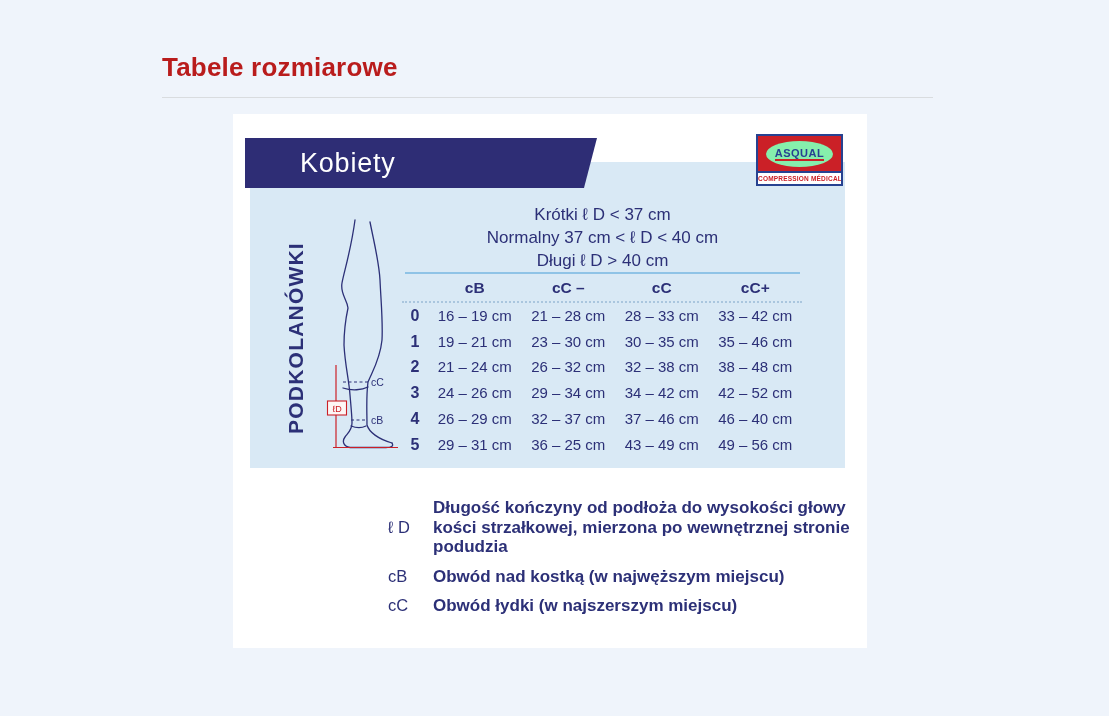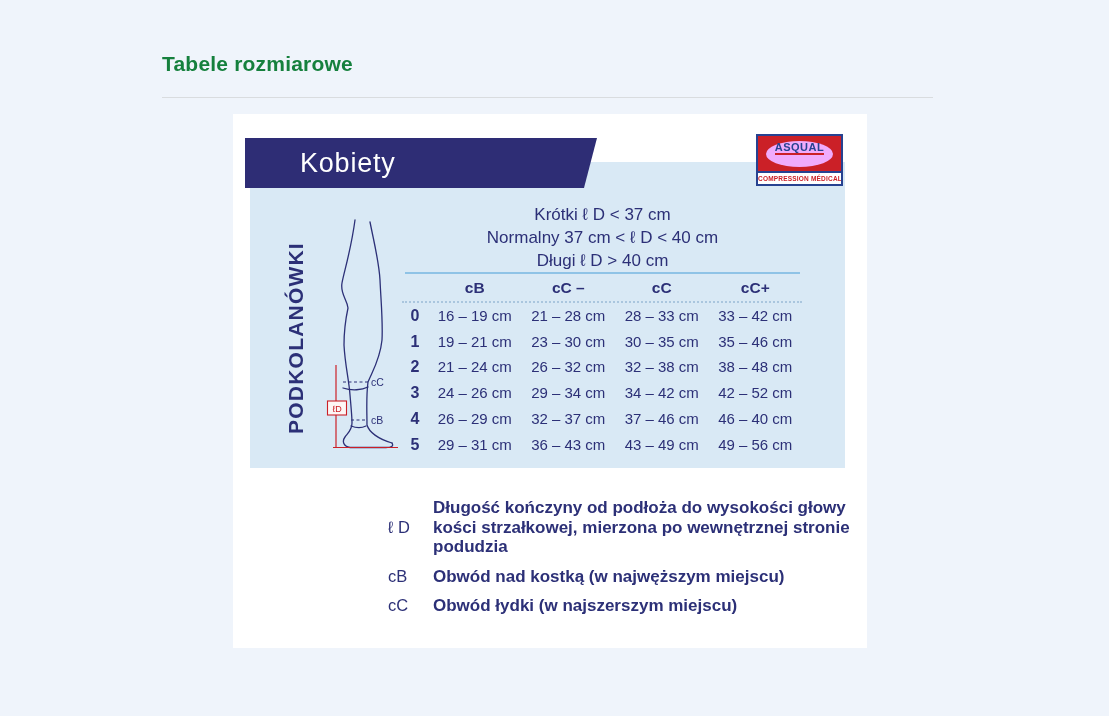--- a/index.html
+++ b/index.html
@@ -1,35 +1,35 @@
 <!DOCTYPE html>
 <html><head>
 <meta charset="utf-8">
 <style>
   html,body{margin:0;padding:0;}
   body{font-family:"Liberation Sans", sans-serif;}
   .stage{position:relative;width:1109px;height:716px;background:#eff4fb;overflow:hidden;}
 
-  .page-title{position:absolute;left:162px;top:52px;margin:0;font-size:21px;font-weight:700;
-    color:#15803d;letter-spacing:.2px;text-align:right;}
+  .page-title{position:absolute;left:162px;top:52px;margin:0;font-size:26px;font-weight:700;
+    color:#b91c1c;letter-spacing:.2px;text-align:right;}
   .title-divider{position:absolute;left:162px;top:97px;width:771px;height:1px;background:#d9dcdf;}
 
   .card{position:absolute;left:233px;top:114px;width:634px;height:534px;background:#ffffff;}
 
   
   .banner{position:absolute;left:12px;top:24px;width:352px;height:50px;background:#2e2d75;
     clip-path:polygon(0 0,100% 0,96.3% 100%,0 100%);display:flex;align-items:center;z-index:3;}
   .banner span{color:#ffffff;font-size:27px;font-weight:400;letter-spacing:.8px;padding-left:55px;}
 
   
   .logo{position:absolute;left:523px;top:20px;width:87px;z-index:3;}
   .logo-top{box-sizing:border-box;height:37px;background:#cb2027;border:2px solid #274291;
     border-bottom:none;display:flex;align-items:center;justify-content:center;}
-  .logo-oval{width:67px;height:26px;background:#f0abfc;border-radius:50%;display:flex;
-    align-items:flex-start;justify-content:center;}
+  .logo-oval{width:67px;height:26px;background:#86efac;border-radius:50%;display:flex;
+    align-items:center;justify-content:center;}
   .logo-brand{color:#274291;font-weight:700;font-size:11px;letter-spacing:.5px;
     border-bottom:2px solid #cb2027;line-height:12px;}
   .logo-bottom{box-sizing:border-box;background:#ffffff;border:2px solid #274291;
     font-size:6.5px;font-weight:700;color:#cb2027;text-align:center;padding:2px 0;
     letter-spacing:.2px;white-space:nowrap;overflow:hidden;}
 
   
   .panel{position:absolute;left:17px;top:48px;width:595px;height:306px;background:#d9e9f5;}
   .shoe-note{position:absolute;left:55px;top:28px;font-size:13px;color:#2c3077;font-weight:500;}
   .length-lines{position:absolute;left:155px;top:41px;width:395px;text-align:center;
@@ -153,21 +153,21 @@
         <div class="trow">
           <span class="size">4</span>
           <span>26 – 29 cm</span>
           <span>32 – 37 cm</span>
           <span>37 – 46 cm</span>
           <span>46 – 40 cm</span>
         </div>
         <div class="trow">
           <span class="size">5</span>
           <span>29 – 31 cm</span>
-          <span>36 – 43 cm</span>
+          <span>36 – 25 cm</span>
           <span>43 – 49 cm</span>
           <span>49 – 56 cm</span>
         </div>
       </div>
     </div>
 
     <div class="legend">
       <div class="legend-row">
         <span class="legend-sym">ℓ D</span>
         <span class="legend-txt">

